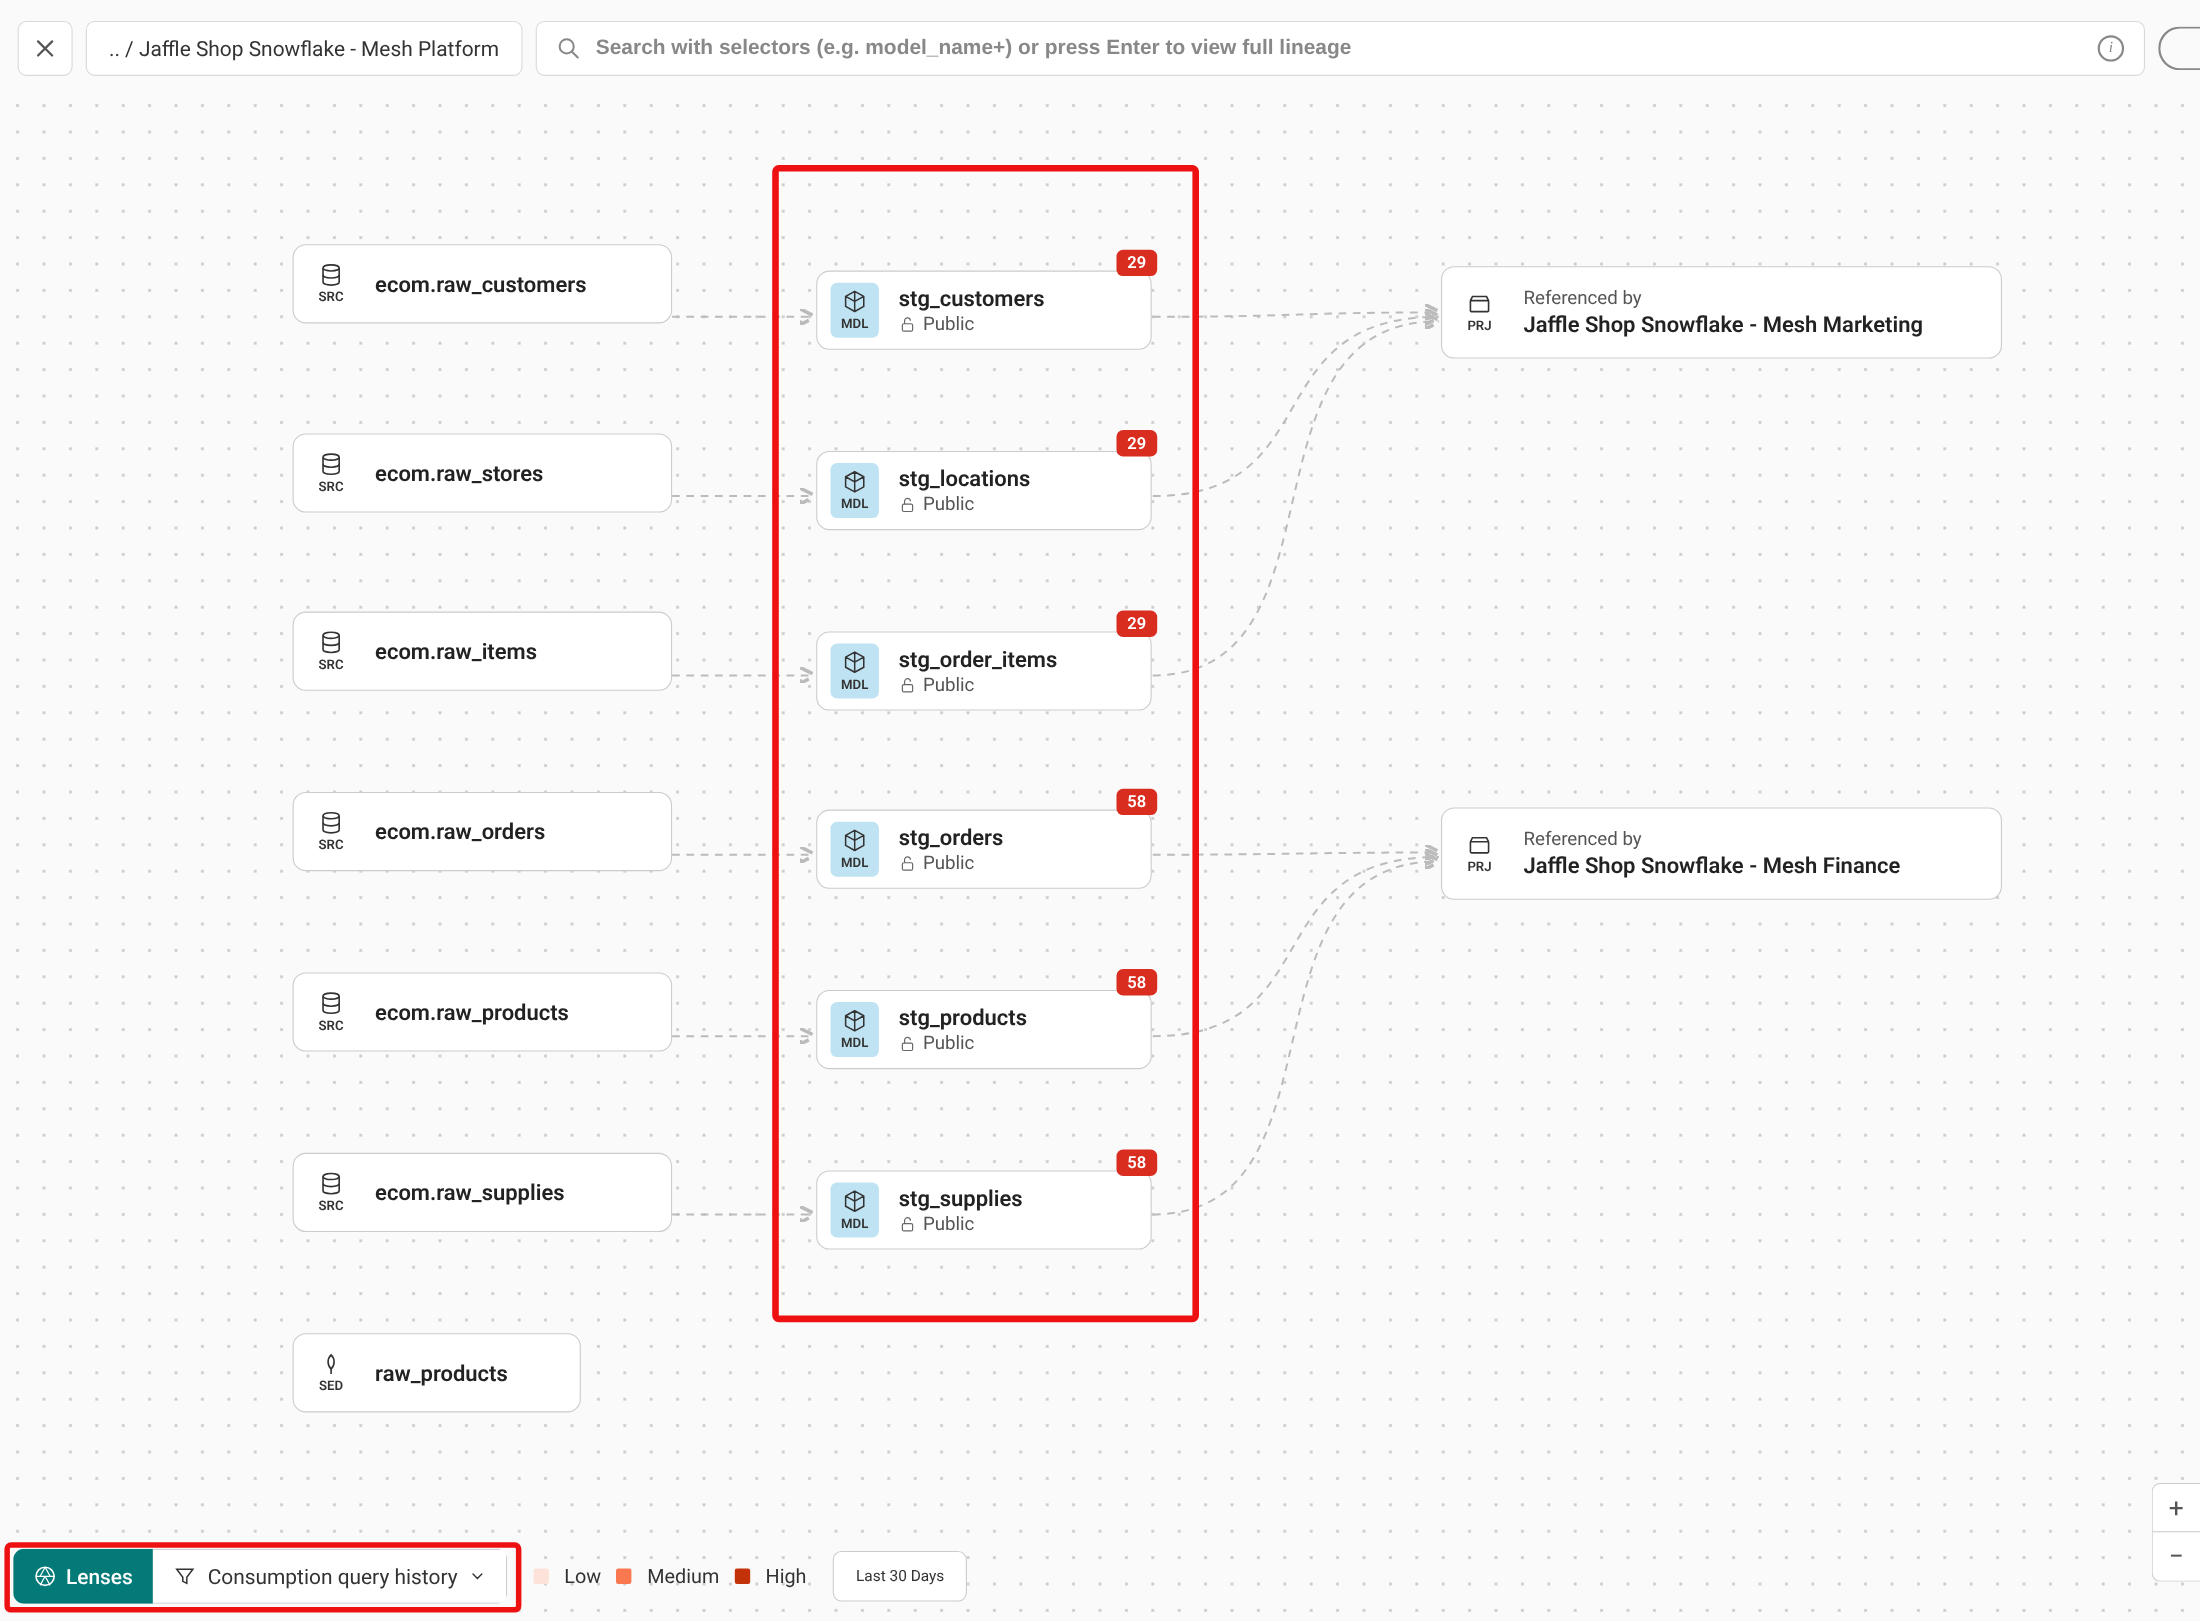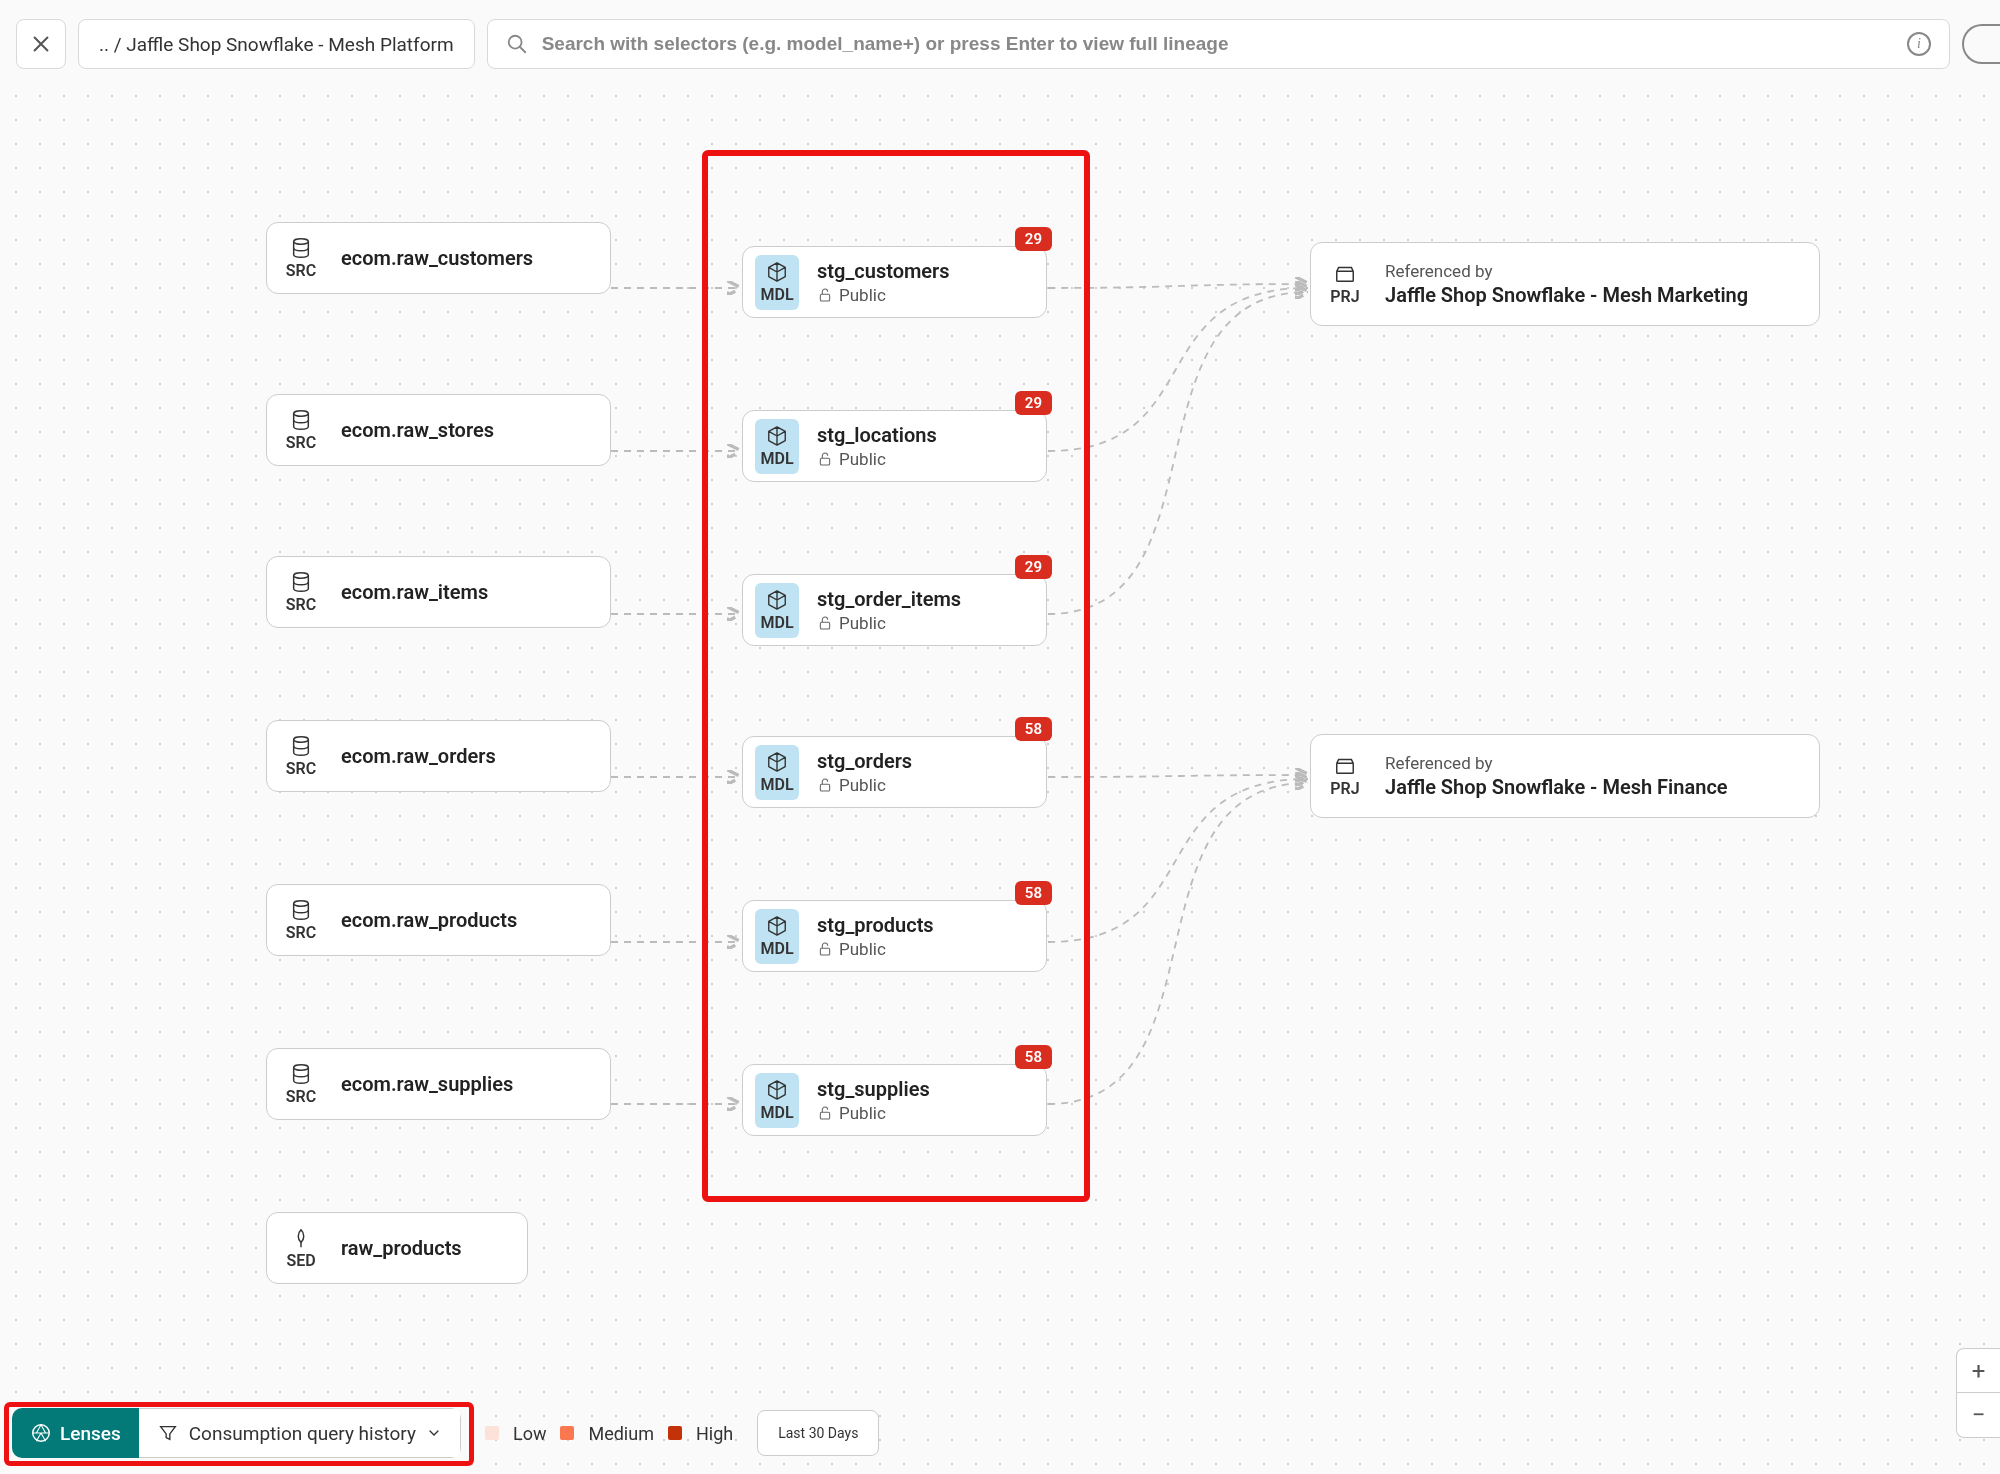--- a/index.html
+++ b/index.html
@@ -105,21 +105,21 @@
     display: flex;
     flex-direction: column;
     align-items: center;
     gap: 2px;
   }
   .type-badge.mdl-bg {
     background: #bfe3f2;
     border-radius: 6px;
     padding: 6px 4px;
   }
-  .type-badge .lbl { font-size: 16px; font-weight: 600; color: #333; }
+  .type-badge .lbl { font-size: 12px; font-weight: 600; color: #333; }
   .node-body { display: flex; flex-direction: column; gap: 2px; }
   .node-title { font-size: 20px; font-weight: 600; color: #222; white-space: nowrap; }
   .node-sub { font-size: 17px; color: #555; display: flex; align-items: center; gap: 6px; }
   .node-ref { font-size: 17px; color: #555; }
   .badge-count {
     position: absolute;
     top: -20px; right: -6px;
     background: #d92d20;
     color: #fff;
     font-size: 15px;

